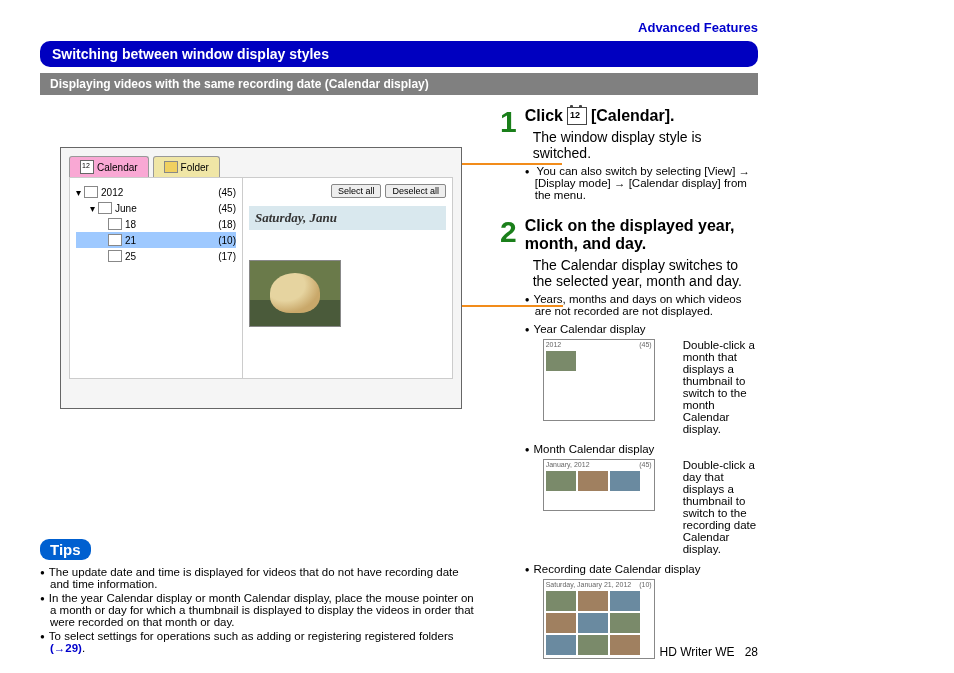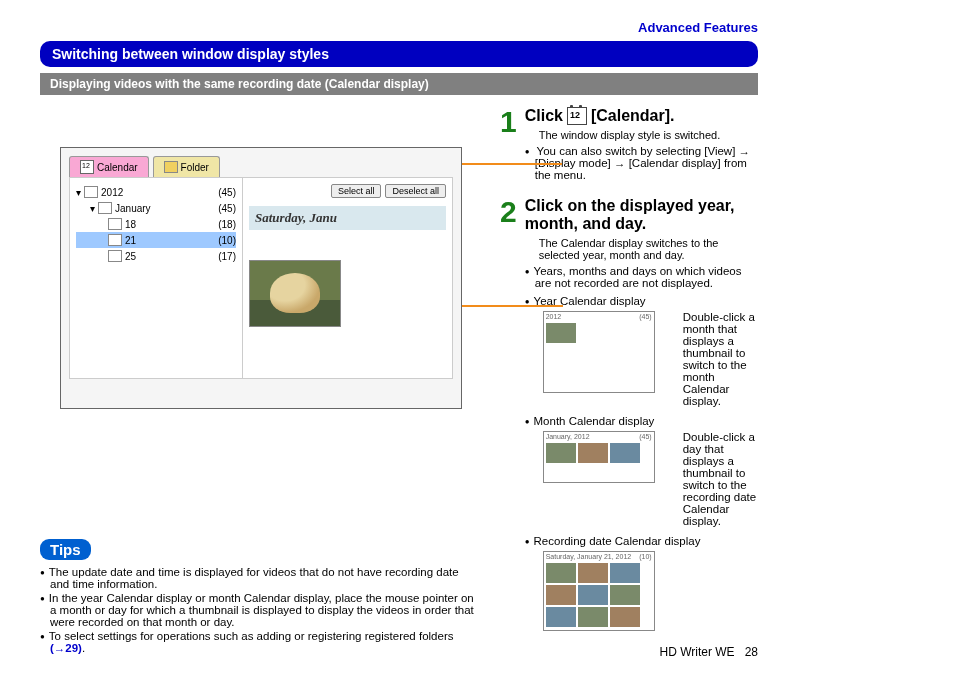--- a/index.html
+++ b/index.html
@@ -33,21 +33,21 @@
   .callout{position:absolute;height:2px;background:#f28c1a}
   .callout.c1{left:132px;top:56px;width:390px}
   .callout.c2{left:145px;top:198px;width:378px}
   .dot{position:absolute;width:8px;height:8px;background:#f28c1a;border-radius:50%}
   .step-num{color:#1a7f1a;font-size:30px;font-weight:bold;font-family:Arial;line-height:1}
   .step{display:flex;gap:8px;margin-bottom:8px}
   .step-title{font-weight:bold;font-size:16px;display:flex;align-items:center;gap:4px;flex-wrap:wrap}
   .cal-inline{display:inline-block;width:18px;height:16px;border:1.5px solid #444;background:#fff;position:relative;vertical-align:middle}
   .cal-inline::before{content:"";position:absolute;top:-3px;left:2px;width:3px;height:3px;background:#444;border-radius:1px;box-shadow:9px 0 #444}
   .cal-inline::after{content:"12";position:absolute;font-size:9px;font-weight:bold;left:2px;top:2px}
-  .body-text{font-size:11px;margin:4px 0 4px 14px}
+  .body-text{font-size:14px;margin:4px 0 4px 8px}
   .bullet{padding-left:10px;text-indent:-10px;font-size:11.5px;margin:2px 0}
   .bullet::before{content:"\25CF";font-size:8px;margin-right:4px;position:relative;top:-1px}
   .play-ic{display:inline-block;width:12px;height:12px;border:1px solid #666;background:#eee;vertical-align:middle;position:relative}
   .play-ic::after{content:"";position:absolute;left:3px;top:2px;border-left:5px solid #333;border-top:3.5px solid transparent;border-bottom:3.5px solid transparent}
   .sub-display{display:flex;gap:28px;margin:4px 0 8px 18px}
   .mini-box{width:110px;border:1px solid #888;background:#fff;flex:0 0 auto}
   .mini-box.small{height:80px}
   .mini-box .hdr{font-size:7px;padding:1px 2px;color:#666;display:flex;justify-content:space-between}
   .thumbs{display:flex;flex-wrap:wrap;gap:2px;padding:2px}
   .th{width:30px;height:20px;background:#888}
@@ -88,21 +88,21 @@
             <span>Folder</span>
           </div>
         </div>
         <div class="panel-body">
           <div class="tree">
             <div class="tree-row">
               <span class="lbl">▾ <span class="mini-ic"></span> <span>2012</span></span>
               <span>(45)</span>
             </div>
             <div class="tree-row" style="padding-left:14px">
-              <span class="lbl">▾ <span class="mini-ic"></span> <span>January</span></span>
+              <span class="lbl">▾ <span class="mini-ic"></span> <span>June</span></span>
               <span>(45)</span>
             </div>
             <div class="tree-row" style="padding-left:32px">
               <span class="lbl">
                   <span class="mini-ic"></span> 
                   <span>18</span>
                 </span>
               <span>(18)</span>
             </div>
             <div class="tree-row sel" style="padding-left:32px">

